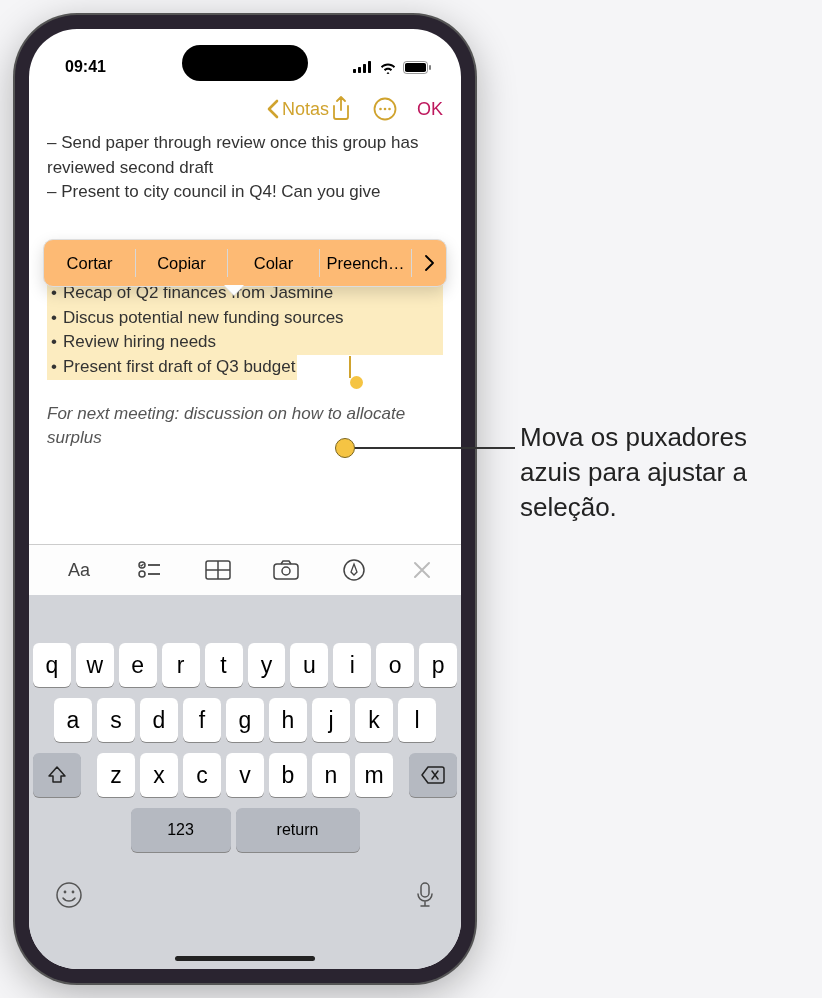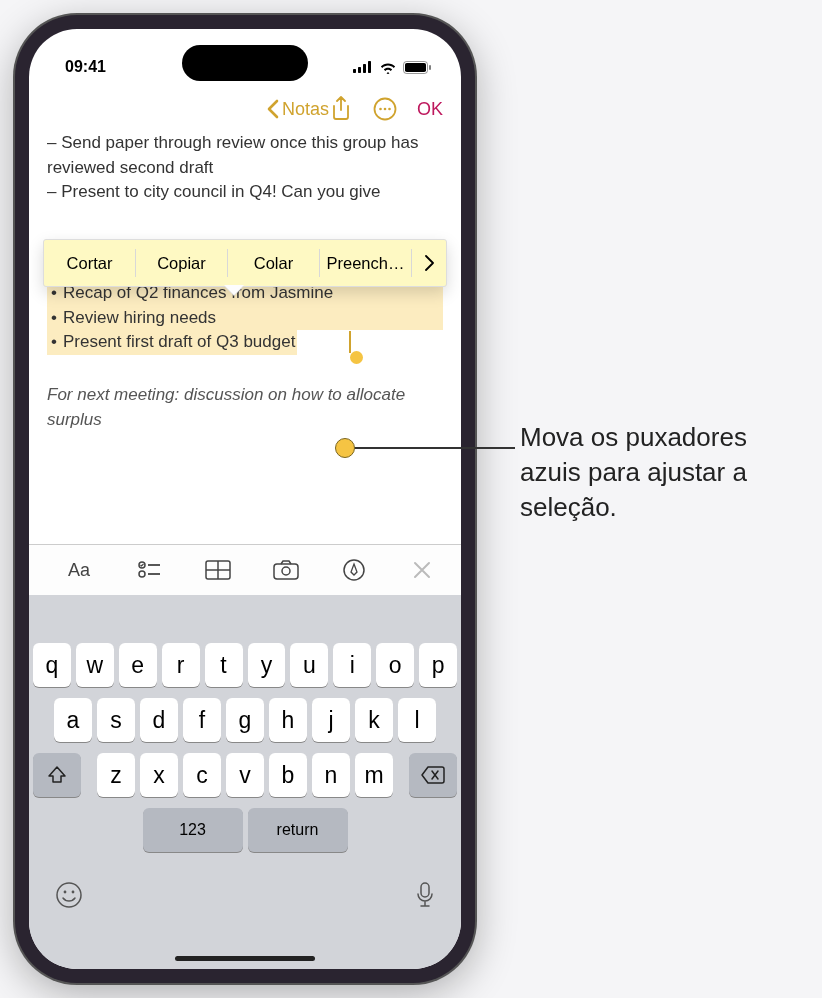--- a/index.html
+++ b/index.html
@@ -85,23 +85,23 @@
   line-height: 1.45;
   color: #333;
   position: relative;
 }
 .context-menu {
   position: absolute;
   top: 210px;
   left: 14px;
   right: 14px;
   height: 46px;
-  background: #fef9c3;
+  background: #fdba74;
   border: 1px solid #ddd;
-  border-radius: 3px;
+  border-radius: 10px;
   display: flex;
   align-items: center;
   box-shadow: 0 6px 16px rgba(0,0,0,0.15);
   z-index: 20;
 }
 .context-menu .item {
   flex: 1;
   text-align: center;
   font-size: 16.5px;
   color: #000;
@@ -165,21 +165,21 @@
   position: absolute;
   left: 302px;
   bottom: 2px;
   width: 2px;
   height: 22px;
   background: #d0a32e;
 }
 .italic-note {
   font-style: italic;
   color: #555;
-  margin-top: 28px;
+  margin-top: 22px;
 }
 .toolbar {
   position: absolute;
   bottom: 374px;
   left: 0;
   right: 0;
   border-top: 1px solid #ccc;
   height: 50px;
   display: flex;
   align-items: center;
@@ -261,21 +261,21 @@
   display: flex;
   align-items: center;
   justify-content: center;
   font-size: 16px;
 }
 .key-return {
   background: #b5b9c1;
   border-radius: 6px;
   box-shadow: 0 1px 0 #888;
   height: 44px;
-  width: 100px;
+  width: 124px;
   display: flex;
   align-items: center;
   justify-content: center;
   font-size: 16px;
 }
 .kb-bottom {
   display: flex;
   justify-content: space-between;
   padding: 18px 22px 0;
   color: #555;
@@ -373,20 +373,23 @@
 
     <div class="note-body">
       <div>– Send paper through review once this group has reviewed second draft</div>
       <div>– Present to city council in Q4! Can you give</div>
 
       <div class="selection-block">
         <div class="sel-handle start"></div>
         <div class="sel-line sel-title">Budget check-in</div>
         <div class="sel-line bullet">
             <span>Recap of Q2 finances from Jasmine</span>
+          </div>
+        <div class="sel-line bullet">
+            <span>Discus potential new funding sources</span>
           </div>
         <div class="sel-line bullet">
             <span>Review hiring needs</span>
           </div>
         <div class="sel-line bullet" style="display:inline-flex">
             <span>Present first draft of Q3 budget</span>
           </div>
         <div class="cursor-bar"></div>
         <div class="sel-handle end"></div>
       </div>

